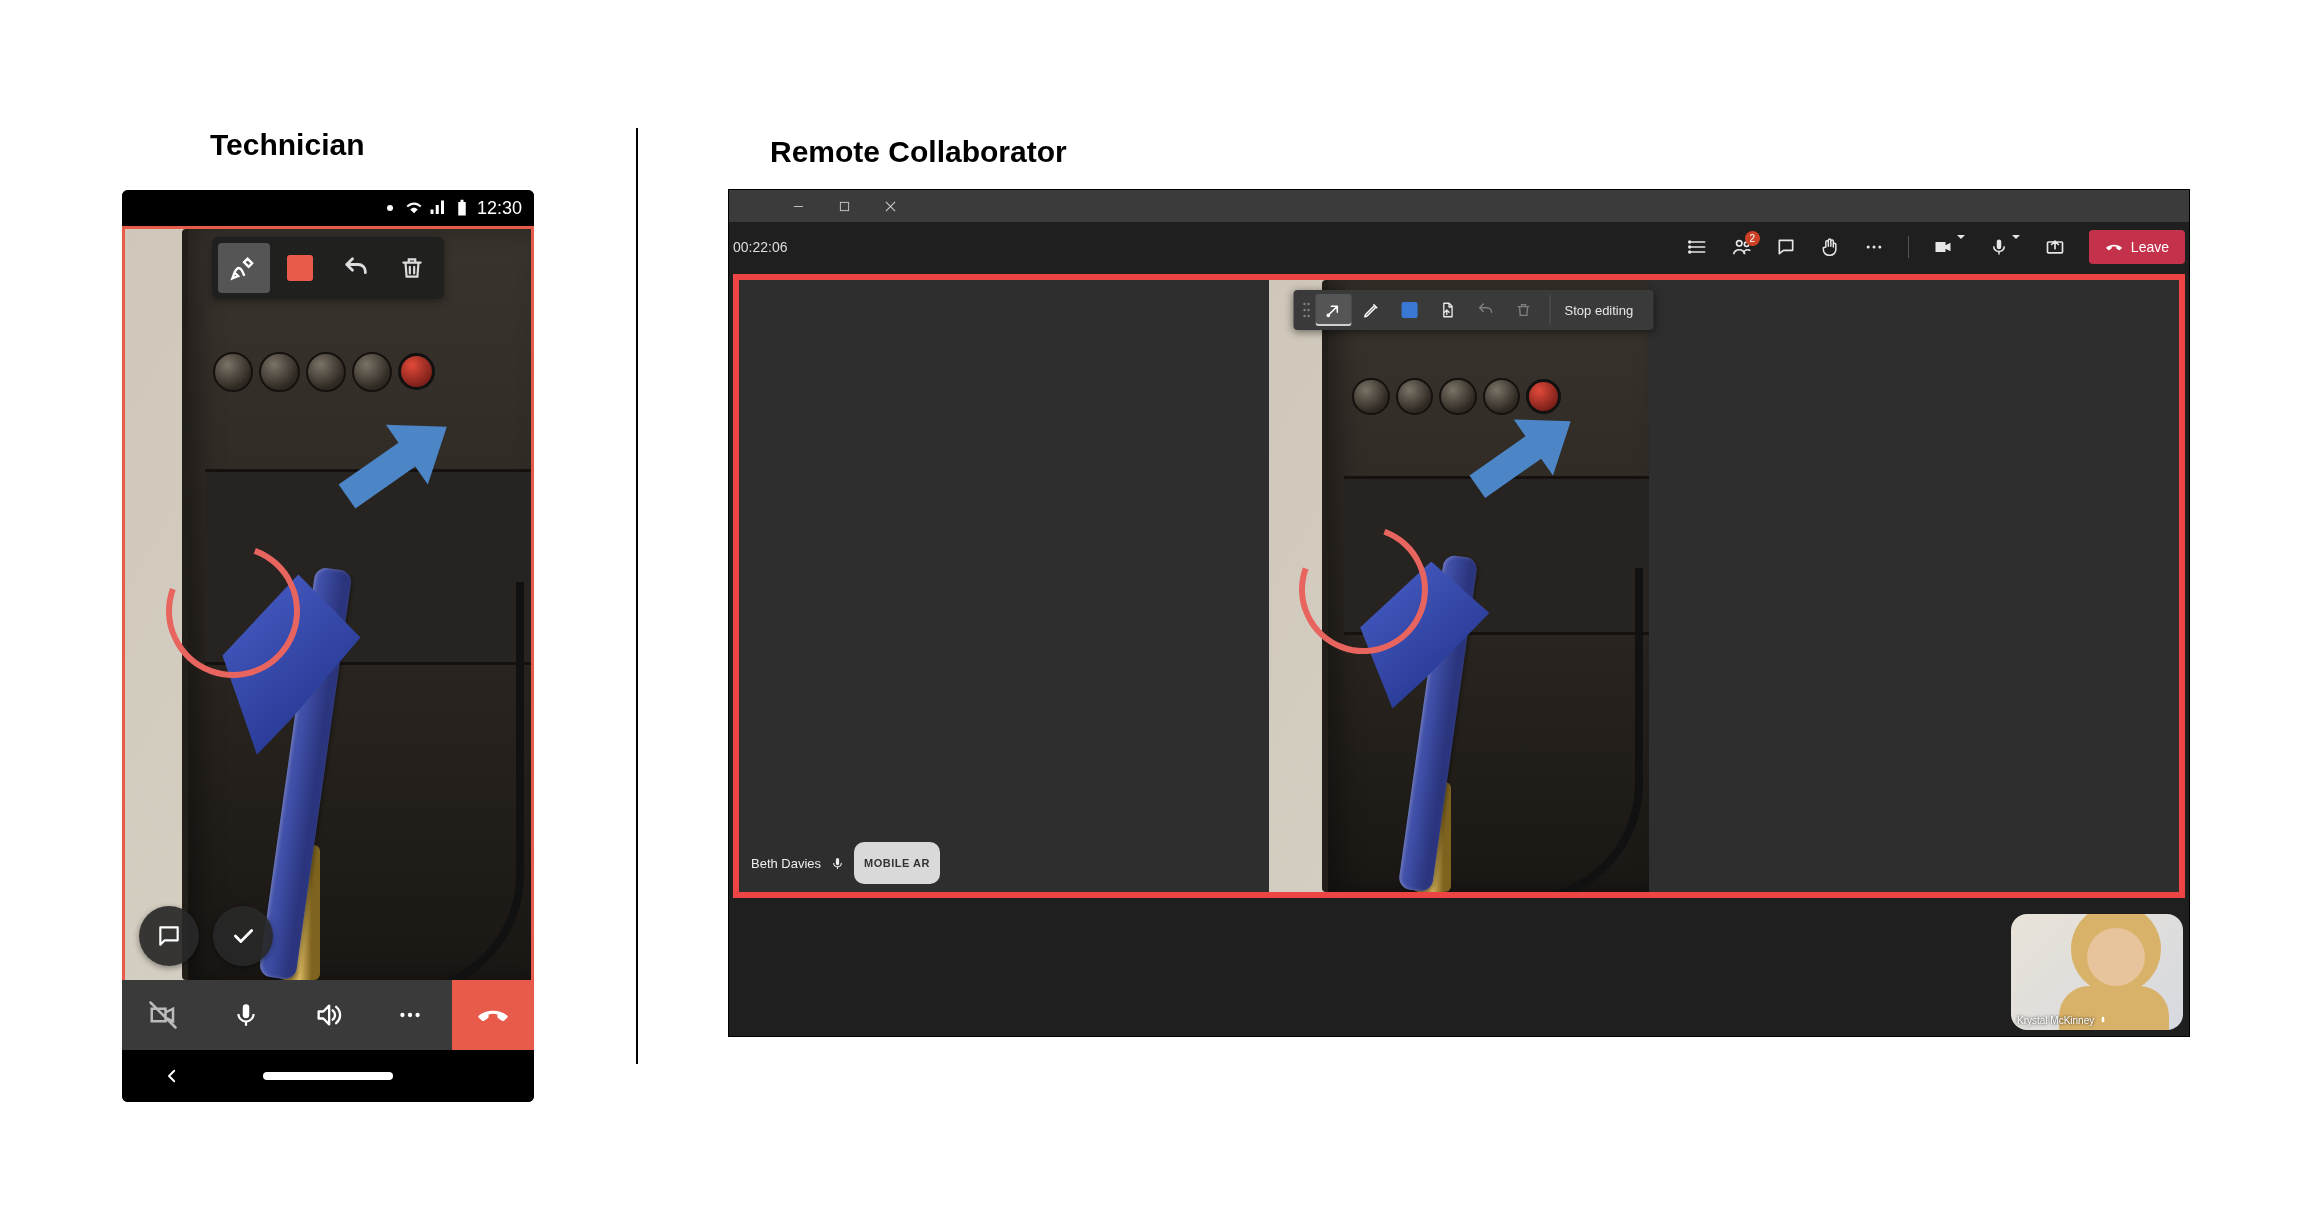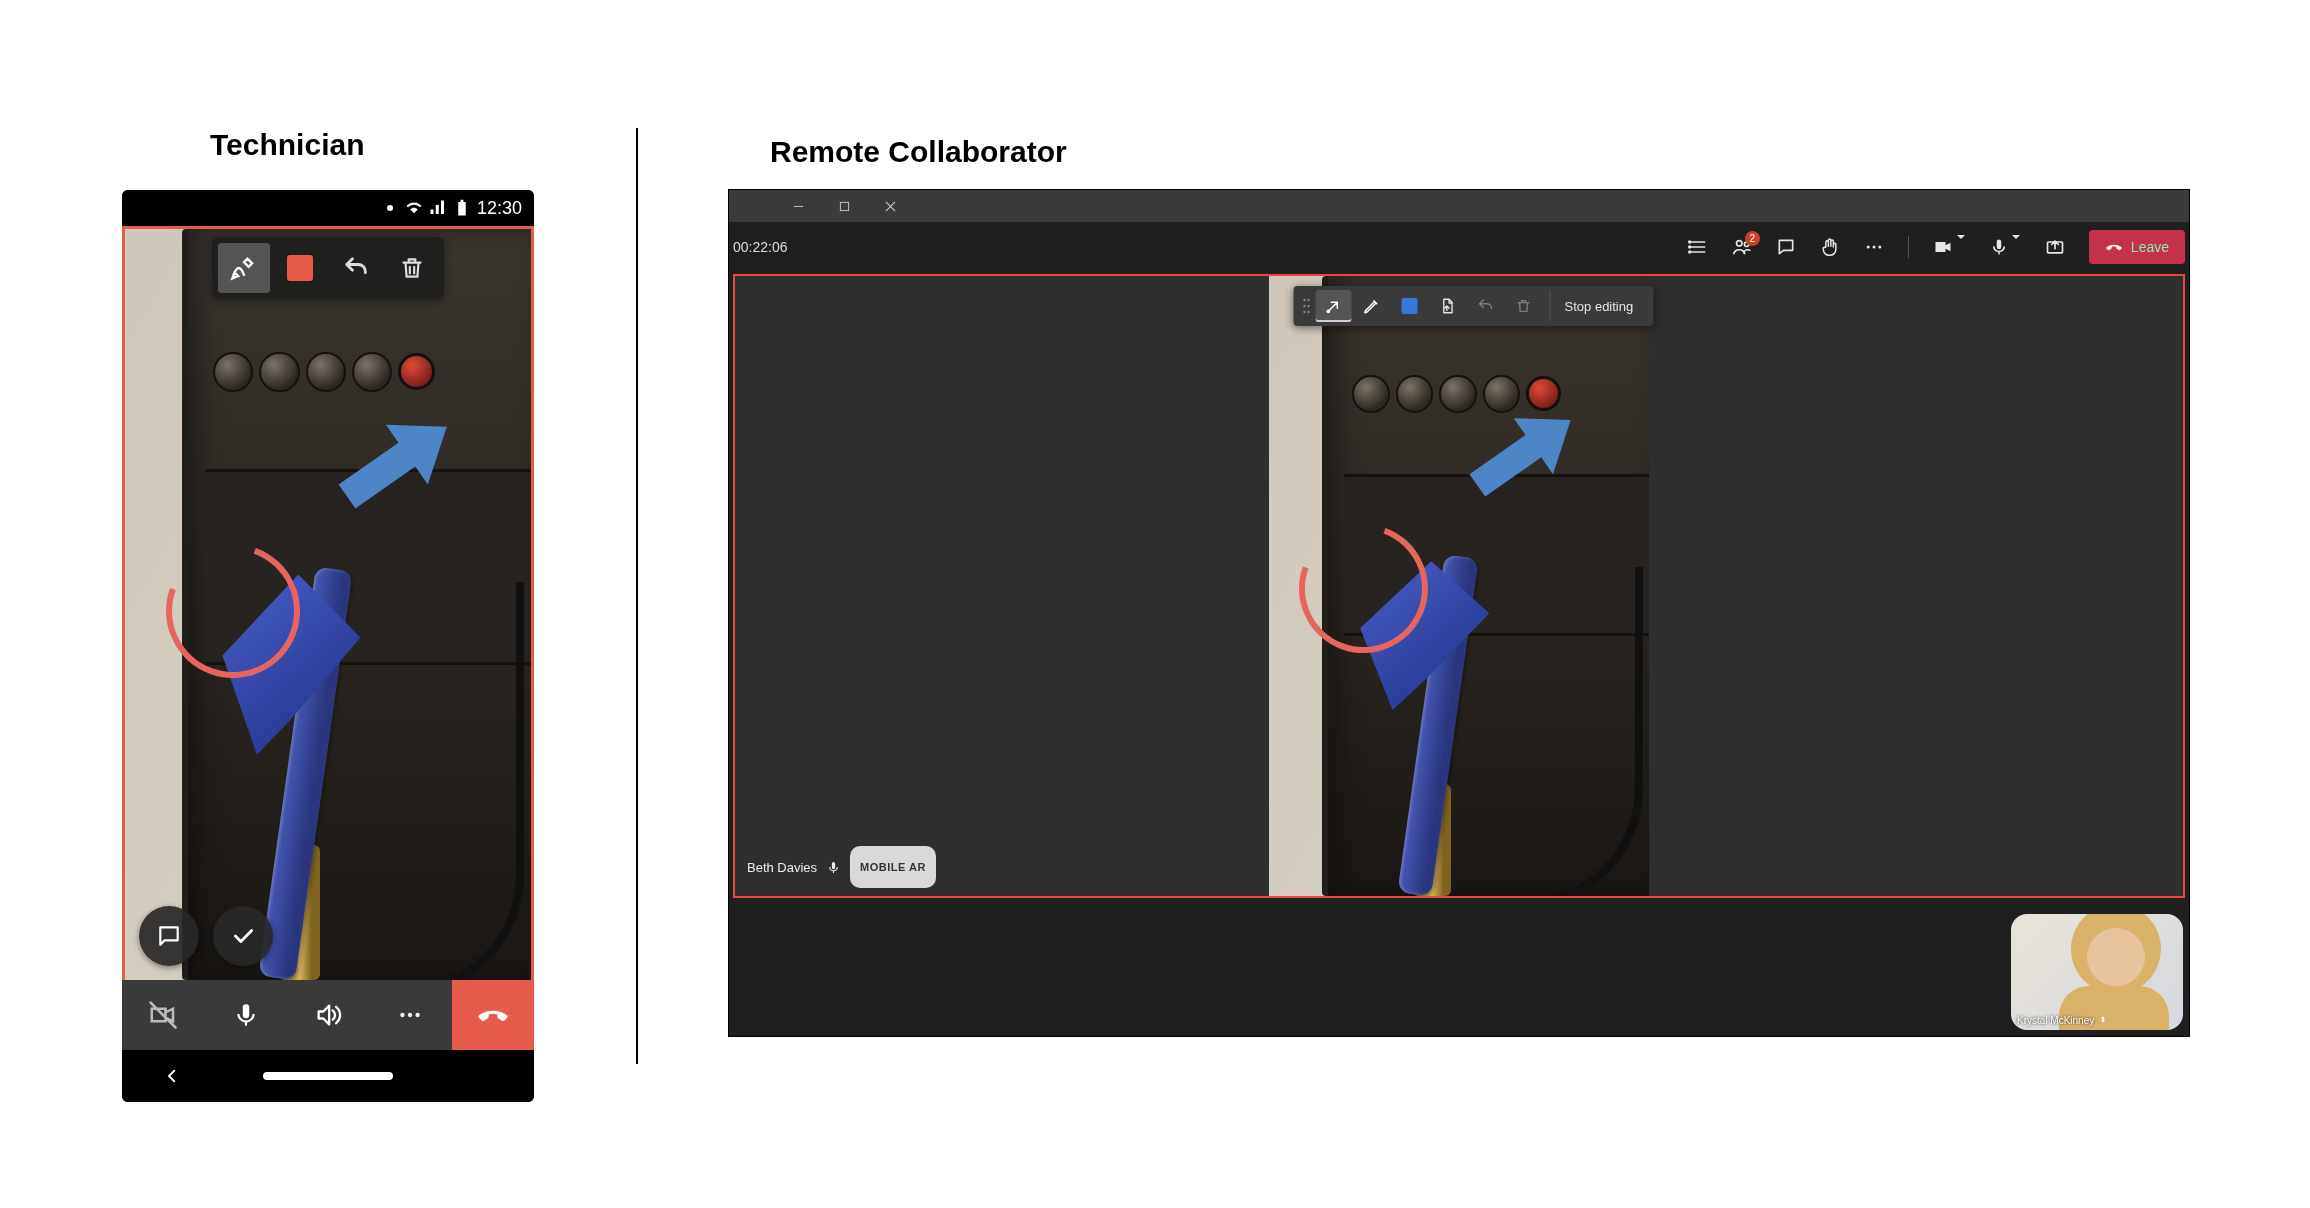--- a/index.html
+++ b/index.html
@@ -322,21 +322,21 @@
     border-radius:8px;
     display:flex;
     align-items:center;
     justify-content:center;
     padding:0 3px;
   }
   .leave-btn {
     height:34px;
     padding:0 16px;
     background:#c4314b;
-    color:#86efac;
+    color:#ffffff;
     font-size:14px;
     border-radius:4px;
     display:flex;
     align-items:center;
     gap:8px;
     margin-left:10px;
   }
   .vdiv {
     width:1px;
     height:22px;
@@ -348,21 +348,21 @@
     flex:1;
     position:relative;
     background:#1f1f1f;
   }
   .share-frame {
     position:absolute;
     top:2px;
     left:4px;
     right:4px;
     height:624px;
-    border:2px solid #ef4444;
+    border:6px solid #ef4444;
     background:#2e2e2e;
     display:flex;
     justify-content:center;
   }
   .share-content {
     position:relative;
     width:380px;
     height:100%;
     background:#cfc7ba;
   }

